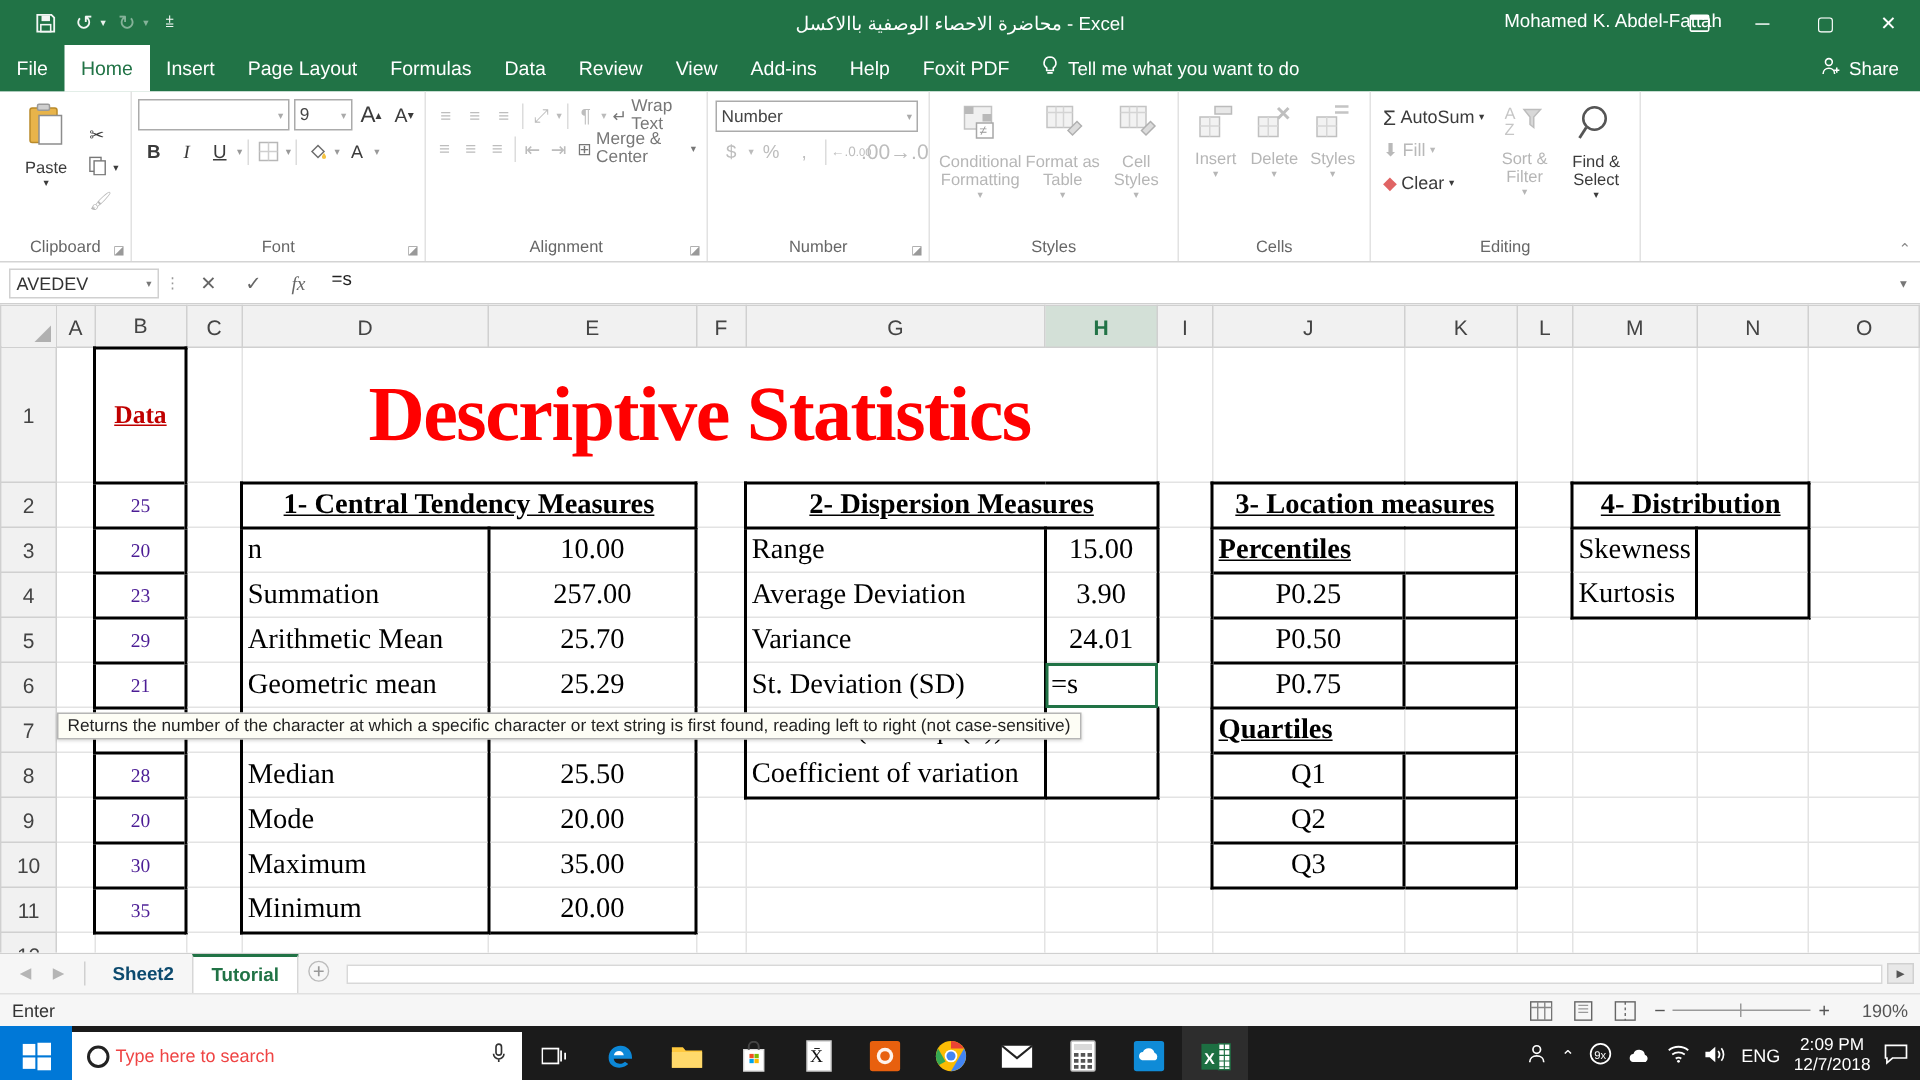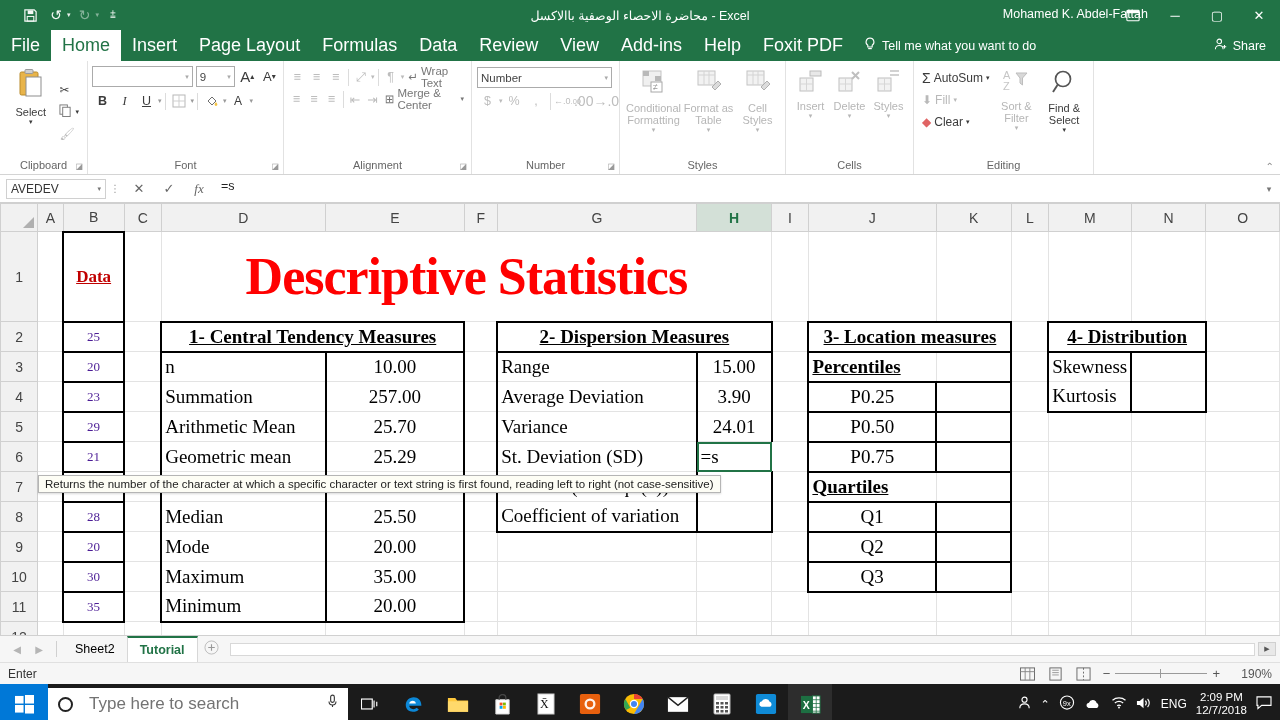--- a/index.html
+++ b/index.html
@@ -35,21 +35,21 @@
     width: 42px; height: 30px; display: flex; align-items: center; justify-content: center;
     color: #fff; font-size: 13px;
   }
 
   
   .tabrow {
     height: 31px; background: #217346; display: flex; align-items: stretch; position: relative;
   }
   .tab {
     padding: 0 11px; display: flex; align-items: center;
-    font-size: 18px; color: #fff; height: 31px;
+    font-size: 13px; color: #fff; height: 31px;
   }
   .tab.file { background: #217346; }
   .tab.active { background: #ffffff; color: #217346; }
   .tellme {
     display: flex; align-items: center; gap: 6px; margin-left: 10px;
     font-size: 12.5px; color: #fff;
   }
   .share {
     position: absolute; right: 14px; top: 0; height: 31px;
     display: flex; align-items: center; gap: 5px; font-size: 12.5px; color: #fff;
@@ -186,21 +186,21 @@
 
   
   .sheetbar {
     height: 27px; background: #f6f6f6; border-top: 1px solid #d0d0d0;
     display: flex; align-items: center; padding-left: 6px; gap: 0;
   }
   .nav-arrow { width: 22px; text-align: center; color: #b5b5b5; font-size: 10px; }
   .sheetsep { width: 1px; height: 16px; background: #d0d0d0; margin: 0 6px; }
   .stab {
     padding: 0 12px; height: 26px; display: flex; align-items: center;
-    font-size: 12.5px; color: #000000;
+    font-size: 12.5px; color: #0c4a6e; font-weight: bold;
   }
   .stab.active {
     background: #fff; color: #217346; font-weight: bold;
     border-top: 2px solid #217346; border-left: 1px solid #d7d7d7; border-right: 1px solid #d7d7d7;
   }
   .stab-add { width: 28px; text-align: center; color: #999; font-size: 13px; }
   .hscroll-area { flex: 1; display: flex; align-items: center; padding: 0 4px; }
   .hscroll { flex: 1; height: 13px; background: #fff; border: 1px solid #d8d8d8; }
   .hscroll-arrow { width: 18px; height: 14px; background: #e8e8e8; border: 1px solid #d0d0d0;
                    display: flex; align-items: center; justify-content: center; font-size: 7px; color: #555; margin-left: 3px; }
@@ -217,21 +217,21 @@
   .zslider::after { content: ""; position: absolute; left: 45px; top: -4px; width: 1px; height: 9px; background: #9a9a9a; }
   .zoom-pct { width: 42px; text-align: right; color: #555; }
 
   
   .taskbar {
     height: 40px; background: #1b1b1b; display: flex; align-items: center; color: #fff;
   }
   .start-btn { width: 48px; height: 40px; display: flex; align-items: center; justify-content: center; background: #0078d7; }
   .search-box {
     width: 300px; height: 32px; background: #fff; margin-left: 0; display: flex;
-    align-items: center; gap: 16px; padding: 0 10px; color: #737373; font-size: 17px;
+    align-items: center; gap: 4px; padding: 0 10px; color: #ef4444; font-size: 12px;
   }
   .search-ring { width: 15px; height: 15px; border: 2px solid #222; border-radius: 50%; flex: none; }
   .tb-icon {
     width: 44px; height: 40px; display: flex; align-items: center; justify-content: center;
     font-size: 17px; position: relative;
   }
   .tb-icon.act { background: #2d2d2d; }
   .tb-icon.act::after { content: ""; position: absolute; bottom: 0; left: 8px; right: 8px; height: 2px; background: #4fb3ff; }
   .tray { margin-left: auto; display: flex; align-items: center; gap: 9px; padding-right: 8px; font-size: 12px; }
   .clock { line-height: 13px; text-align: center; font-size: 11.5px; }
@@ -329,21 +329,21 @@
   <div class="rgroup" style="width:88px">
     <div class="rgroup-body">
       <div class="big-btn">
         <span class="glyph">
           <svg width="30" height="32" viewBox="0 0 30 32">
               <rect x="4" y="4" width="18" height="23" rx="1.5" fill="#e8b44a" stroke="#b98a2a"></rect>
               <rect x="9" y="1.5" width="8" height="4" rx="1" fill="#cfcfcf" stroke="#9a9a9a"></rect>
               <rect x="10" y="9" width="15" height="19" fill="#fff" stroke="#8d8d8d"></rect>
             </svg>
         </span>
-        <span class="cap">Select</span>
+        <span class="cap">Paste</span>
         <span class="caretsm">▾</span>
       </div>
       <div class="small-col">
         <div class="small-btn">
           <span>✂</span>
         </div>
         <div class="small-btn">
           <span>
             <svg width="13" height="13" viewBox="0 0 14 14">
                 <rect x="1" y="1" width="8" height="10" fill="#fff" stroke="#777"></rect>

